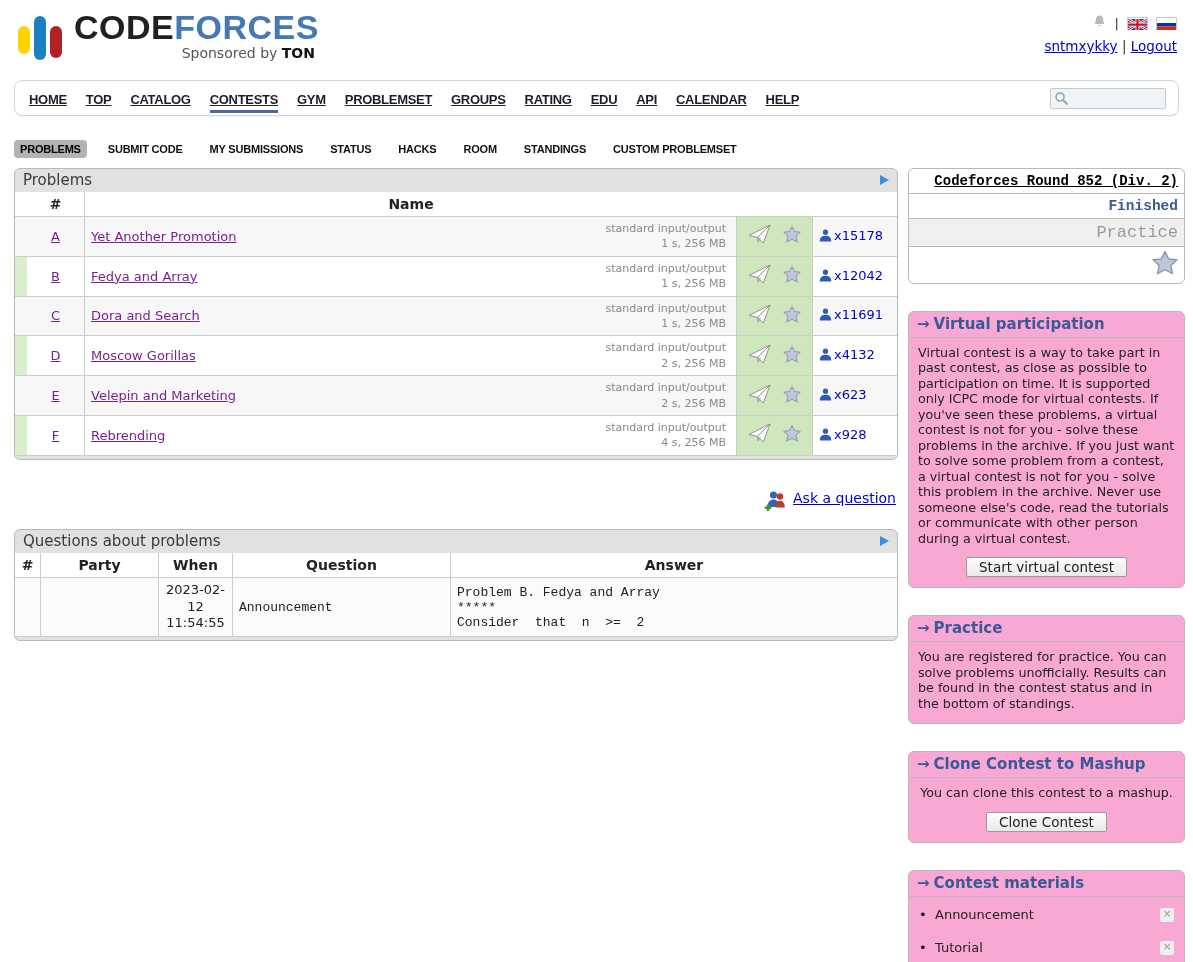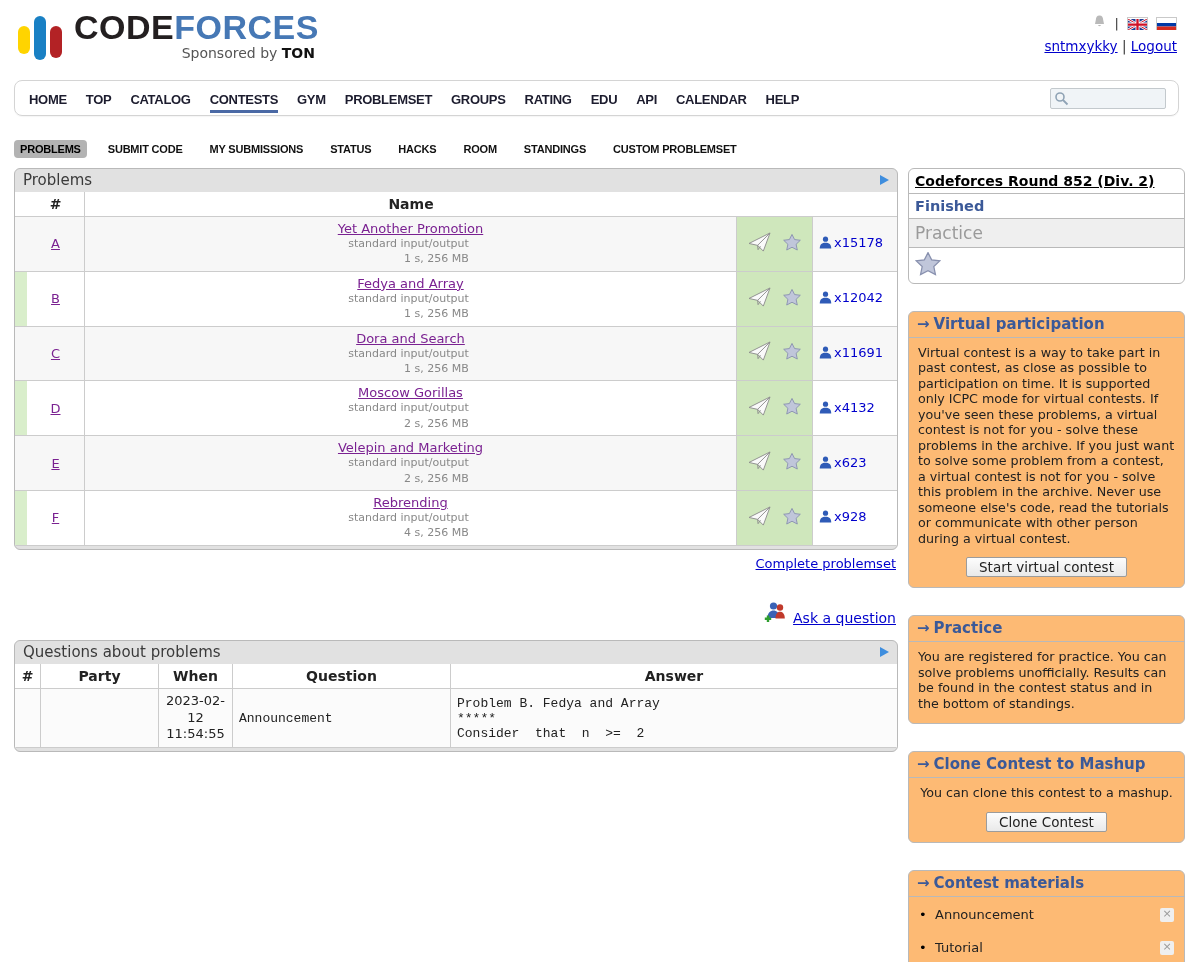--- a/index.html
+++ b/index.html
@@ -32,20 +32,21 @@
   .flag { width:21px; height:13px; display:inline-block; border:1px solid #c9c9c9; }
   .hr-line2 { margin-top:6px; font-size:13.5px; }
   .hr-line2 a { color:#0000cc; text-decoration:underline; }
 
   
   .navbox {
     margin:4px 14px 0 14px; height:36px;
     border:1px solid #d4d4d4; border-radius:8px;
     display:flex; align-items:center; padding:0 14px; position:relative;
     box-shadow:0 1px 1px rgba(0,0,0,.04);
+    text-decoration:underline;
   }
   .navbox a.navitem {
     font-family:"Liberation Sans", sans-serif; font-weight:700; font-size:13px;
     letter-spacing:-.3px; color:#1c1c2e; text-decoration:none; margin-right:19px;
     padding:9px 0 6px 0;
   }
   .navbox a.navitem.active { border-bottom:3px solid #4a69a5; padding-bottom:3px; }
   .searchbox { position:absolute; right:12px; top:7px; }
   .searchbox input {
     width:116px; height:21px; border:1px solid #c3c9cd; background:#f0f4f7;
@@ -76,60 +77,60 @@
   table.data th { font-size:14px; font-weight:bold; text-align:center; padding:4px 4px; background:#fff; border-bottom:1px solid #ccc; }
   table.data td { font-size:13px; padding:4px 6px; border-bottom:1px solid #ccc; }
   tr.alt td { background:#f7f7f7; }
 
   
   td.stripe { width:5px; padding:0; background:#d9eecb; }
   th.stripe-h { width:5px; padding:0; }
   td.p-letter, th.p-letter { width:58px; text-align:center; border-right:1px solid #ccc; }
   td.p-letter a { color:#7a2191; text-decoration:underline; }
   td.p-name { border-right:1px solid #ccc; }
-  .p-name-inner { display:flex; justify-content:space-between; align-items:center;flex-direction:column; }
+  .p-name-inner { display:flex; justify-content:space-between; align-items:center; }
   .p-title a { color:#7a2191; text-decoration:underline; }
   .p-io { text-align:right; color:#888; font-size:11px; line-height:1.4; padding-right:4px; }
   td.p-icons { width:76px; background:#cfe7bc; text-align:center; border-right:1px solid #ccc; padding:4px 2px; }
   tr.alt td.p-icons { background:#cfe7bc; }
   .icon-pair { display:flex; align-items:center; justify-content:center; gap:12px; }
   td.p-solved { width:84px; text-align:left; white-space:nowrap; }
   td.p-solved a { color:#0000cc; font-size:13px;text-align:right; }
   .person-ico { vertical-align:-2px; margin-right:2px; }
 
   .below-table { text-align:right; margin:6px 2px 0 0; }
   .below-table a { color:#0000cc; text-decoration:underline; font-size:13px; }
-  .ask-row { display:flex; justify-content:flex-end; align-items:flex-end; gap:6px; margin:30px 2px 14px 0; }
+  .ask-row { display:flex; justify-content:flex-end; align-items:flex-start; gap:6px; margin:30px 2px 14px 0; }
   .ask-row a { color:#0000cc; text-decoration:underline; font-size:14px; }
 
   
   th.q-num, td.q-num { width:26px; border-right:1px solid #ccc; }
   th.q-party, td.q-party { width:118px; border-right:1px solid #ccc; }
   th.q-when, td.q-when { width:74px; border-right:1px solid #ccc; }
   td.q-when { font-weight:normal; text-align:center; font-size:13px; line-height:1.3; }
   th.q-question, td.q-question { width:218px; border-right:1px solid #ccc; }
   td.mono { font-family:"Liberation Mono", monospace; font-size:12.5px; white-space:pre-wrap; }
   tr.qrow td { background:#fbfbfb; }
 
   
-  .sidebox { border:1px solid #b9b9b9; border-radius:6px; background:#fdba74; margin-bottom:27px; overflow:hidden; }
+  .sidebox { border:1px solid #b9b9b9; border-radius:6px; background:#f9a8d4; margin-bottom:27px; overflow:hidden; }
   .sidebox .cap { padding:3px 8px 4px 8px; border-bottom:1px solid #b9b9b9; }
   .cap a.cap-link { color:#3b5998; font-weight:bold; font-size:15px; text-decoration:none; }
   .cap .cap-arrow { color:#3b5998; font-weight:bold; font-size:15px; margin-right:4px; }
   .side-text { padding:7px 9px; font-size:12.7px; line-height:1.22; color:#222; }
   .btn-row { text-align:center; padding:4px 0 10px 0; }
   button.cfbtn {
     font-family:"DejaVu Sans", sans-serif; font-size:13.5px; color:#222;
     background:linear-gradient(#fdfdfd,#e9e9e9); border:1px solid #9c9c9c; border-radius:2px;
     padding:1px 12px; cursor:pointer;
   }
 
   
   .contest-box { border:1px solid #b9b9b9; border-radius:6px; background:#fff; overflow:hidden; margin-bottom:27px; }
-  .contest-box .row { text-align:left; padding:4px 6px; border-bottom:1px solid #b9b9b9; }
+  .contest-box .row { text-align:right; padding:4px 6px; border-bottom:1px solid #b9b9b9;font-family:Liberation Mono, monospace; }
   .contest-box .row:last-child { border-bottom:none; }
   .cb-title a { font-weight:bold; font-size:14px; color:#000; text-decoration:underline; }
   .cb-status { font-weight:bold; font-size:14.5px; color:#3b5998; }
   .cb-mode { background:#efefef; color:#9a9a9a; font-size:17px; padding:5px 6px; }
   .cb-star { padding:6px 6px 7px 6px; }
 
   
   .materials-list { list-style:none; margin:10px 0 12px 0; padding:0 10px 0 26px; }
   .materials-list li { position:relative; margin:0 0 18px 0; font-size:13px; color:#222; }
   .materials-list li:last-child { margin-bottom:6px; }
@@ -410,23 +411,20 @@
             <span class="person-ico"><svg width="13" height="13" viewBox="0 0 14 14">
                     <circle cx="7" cy="3.4" r="2.8" fill="#2f5bb7"></circle>
                     <path d="M0.8 13.5 C0.8 9 3.3 7.3 7 7.3 C10.7 7.3 13.2 9 13.2 13.5 Z" fill="#2f5bb7"></path>
                   </svg></span><a>x928</a>
           </td>
         </tr>
       </tbody>
         </table>
     </div>
 
-    <div class="below-table">
-      <a>Complete problemset</a>
-    </div>
 
     <div class="ask-row">
       <span>
         <svg width="24" height="22" viewBox="0 0 24 22">
           <circle cx="10.5" cy="5" r="3.6" fill="#3a62b5"></circle>
           <path d="M4.5 17 C4.5 11.5 7.5 9.6 10.5 9.6 C13.5 9.6 16.5 11.5 16.5 17 Z" fill="#3a62b5"></path>
           <circle cx="17" cy="6.5" r="3.2" fill="#c0392b"></circle>
           <path d="M12.5 17.5 C12.5 12.5 14.8 10.8 17 10.8 C19.2 10.8 21.8 12.5 21.8 17.5 Z" fill="#c0392b"></path>
           <path d="M5 14.5 V21 M1.8 17.8 H8.2" stroke="#2e9e2e" stroke-width="2.4"></path>
         </svg>

